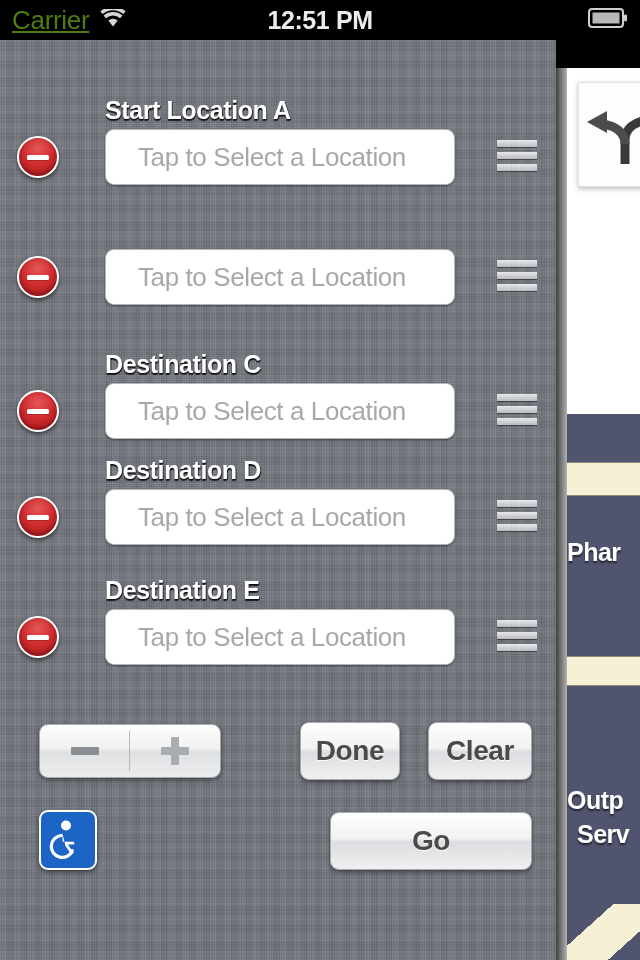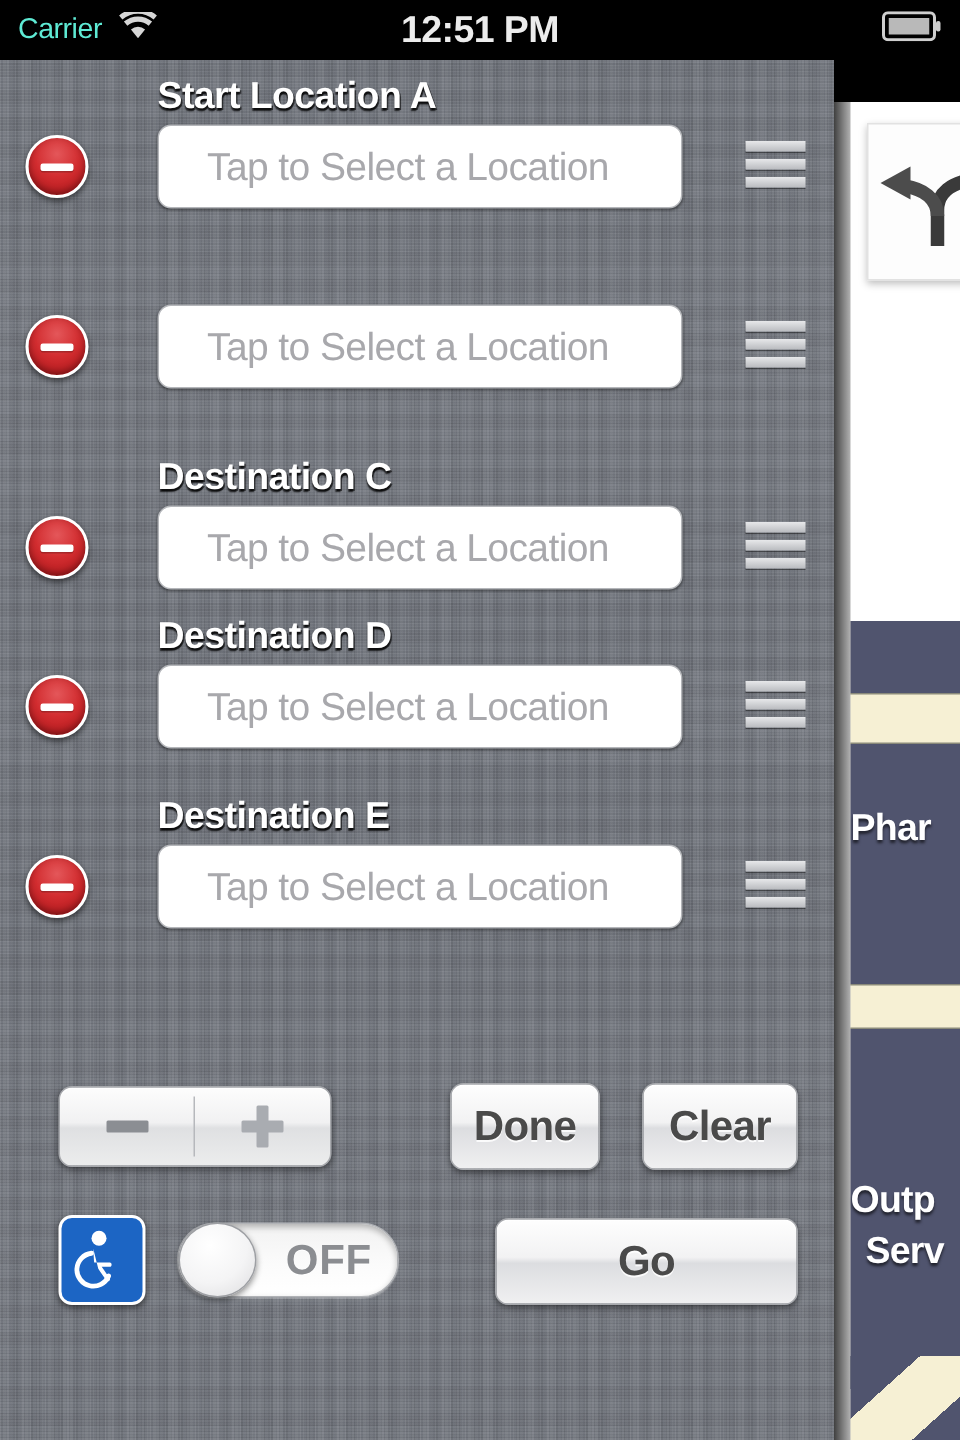--- a/index.html
+++ b/index.html
@@ -10,21 +10,21 @@
     position:relative;
   }
 
   
   #status-bar{
     position:absolute; left:0; top:0; width:640px; height:40px;
     background:#000; display:flex; align-items:center;
     padding:0 12px;
   }
   #status-bar .carrier{
-    color:#5eead4; font-size:19px; font-weight:400; letter-spacing:-0.3px;
+    color:#4d7c0f; font-size:26px; font-weight:400; letter-spacing:-0.3px;text-decoration:underline;
   }
   .wifi-ico{ margin-left:11px; display:block; }
   #status-bar .clock{
     position:absolute; left:0; right:0; text-align:center;
     color:#ececec; font-size:25px; font-weight:700; letter-spacing:-0.4px;
     pointer-events:none;
   }
   .batt{
     position:absolute; right:12px; top:50%; transform:translateY(-50%);
   }
@@ -35,21 +35,21 @@
     background:
       repeating-linear-gradient(0deg, rgba(255,255,255,.045) 0 1px, rgba(0,0,0,.05) 1px 2px, rgba(255,255,255,.02) 2px 3px, rgba(0,0,0,.02) 3px 4px),
       repeating-linear-gradient(90deg, rgba(255,255,255,.05) 0 1px, rgba(0,0,0,.055) 1px 2px, rgba(255,255,255,.018) 2px 4px, rgba(0,0,0,.025) 4px 5px),
       repeating-linear-gradient(90deg, rgba(255,255,255,.03) 0 7px, rgba(0,0,0,.03) 7px 14px),
       repeating-linear-gradient(0deg, rgba(255,255,255,.022) 0 9px, rgba(0,0,0,.022) 9px 18px),
       linear-gradient(#73777f,#70747c);
     overflow:hidden;
   }
 
   
-  .loc-row{ position:absolute; left:0; width:476px; height:110px; }
+  .loc-row{ position:absolute; left:0; width:476px; height:110px;margin-top:46px; }
   .row-label{
     position:absolute; left:105px; top:0;
     color:#fff; font-size:25px; font-weight:700; letter-spacing:-0.4px;
     text-shadow:0 2px 1px rgba(0,0,0,.75), 1px 1px 0 rgba(0,0,0,.55);
     white-space:nowrap;
   }
   .remove-btn{
     position:absolute; left:17px; top:40px; width:42px; height:42px;
     border-radius:50%;
     background:
@@ -295,24 +295,20 @@
   <div class="lt-btn" id="clear-button">Clear</div>
 
   <div id="access-icon">
     <svg width="40" height="42" viewBox="0 0 40 42">
       <circle cx="18" cy="6.5" r="5" fill="#fff"></circle>
       <path d="M14.2 13.5 c0 0 0.4 7.5 0.6 9.2 h10.4 c1.6 0 1.6 2.8 0 2.8 h-5.4 l5.3 7.6 c1 1.4 -1.2 3 -2.2 1.6 l-5.4 -7.8" fill="#fff"></path>
       <path d="M13 16.5 a11 11 0 1 0 11.4 15.2" fill="none" stroke="#fff" stroke-width="3.2" stroke-linecap="round"></path>
     </svg>
   </div>
 
-  <div id="access-toggle">
-    <span class="state">OFF</span>
-    <span class="knob"></span>
-  </div>
 </div>
 
 <div id="right-panel">
   <div id="panel-shadow"></div>
 
   <div class="map-block" style="top:346px; height:48px;"></div>
   <div class="map-strip" style="top:394px; height:34px;"></div>
   <div class="map-block" style="top:428px; height:160px;"></div>
   <div class="map-label" style="top:470px;">Phar</div>
   <div class="map-strip" style="top:588px; height:30px;"></div>

